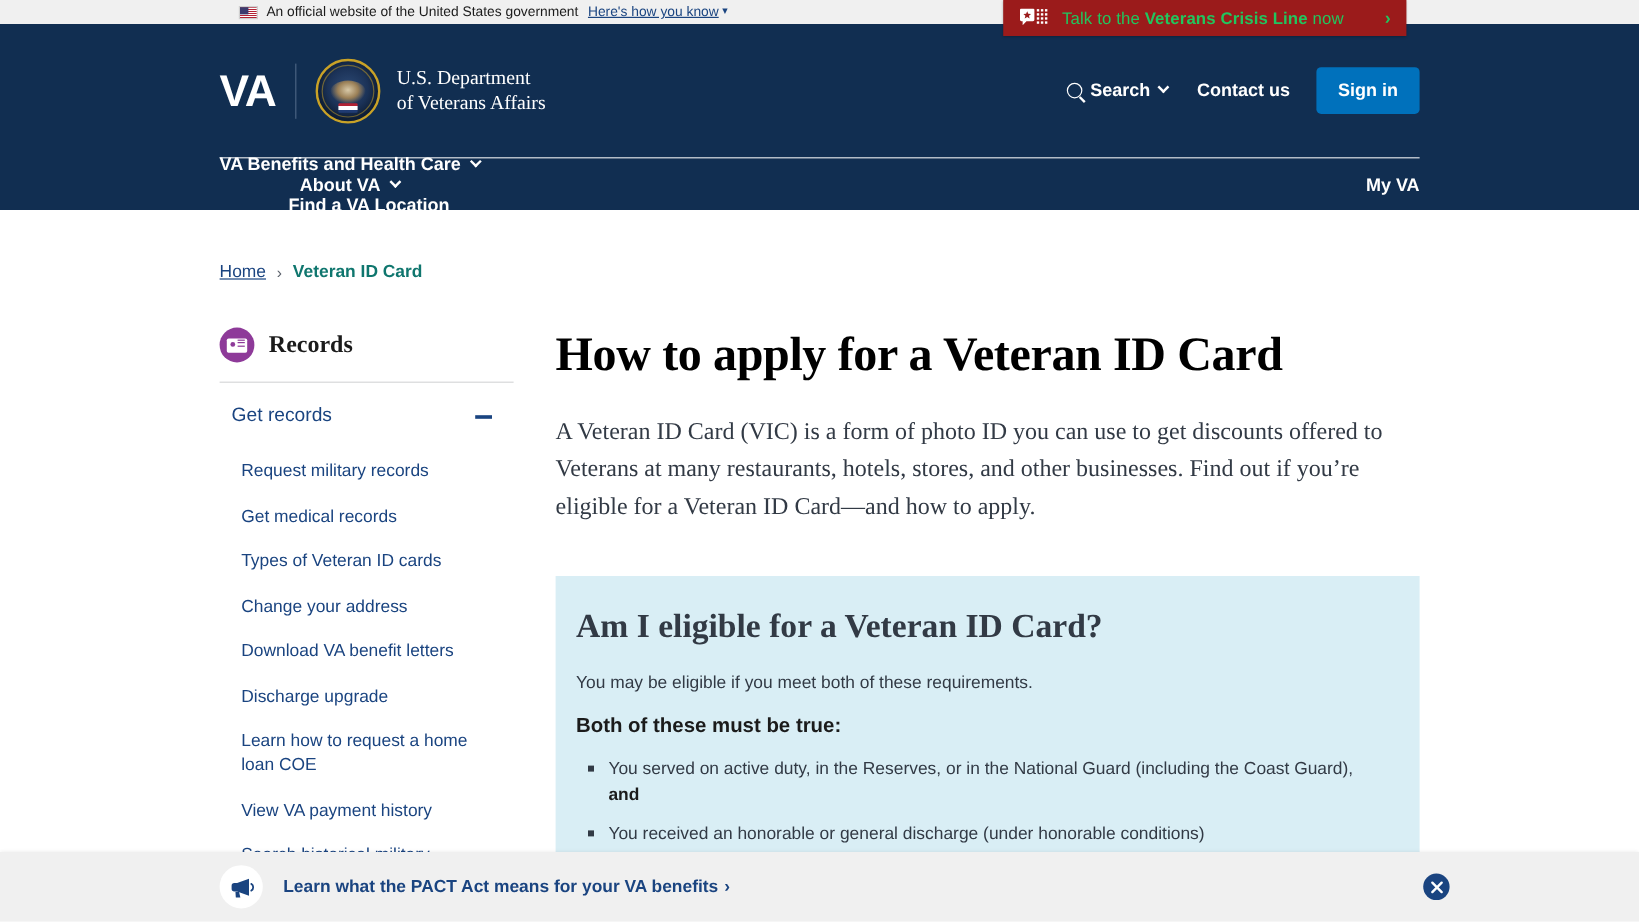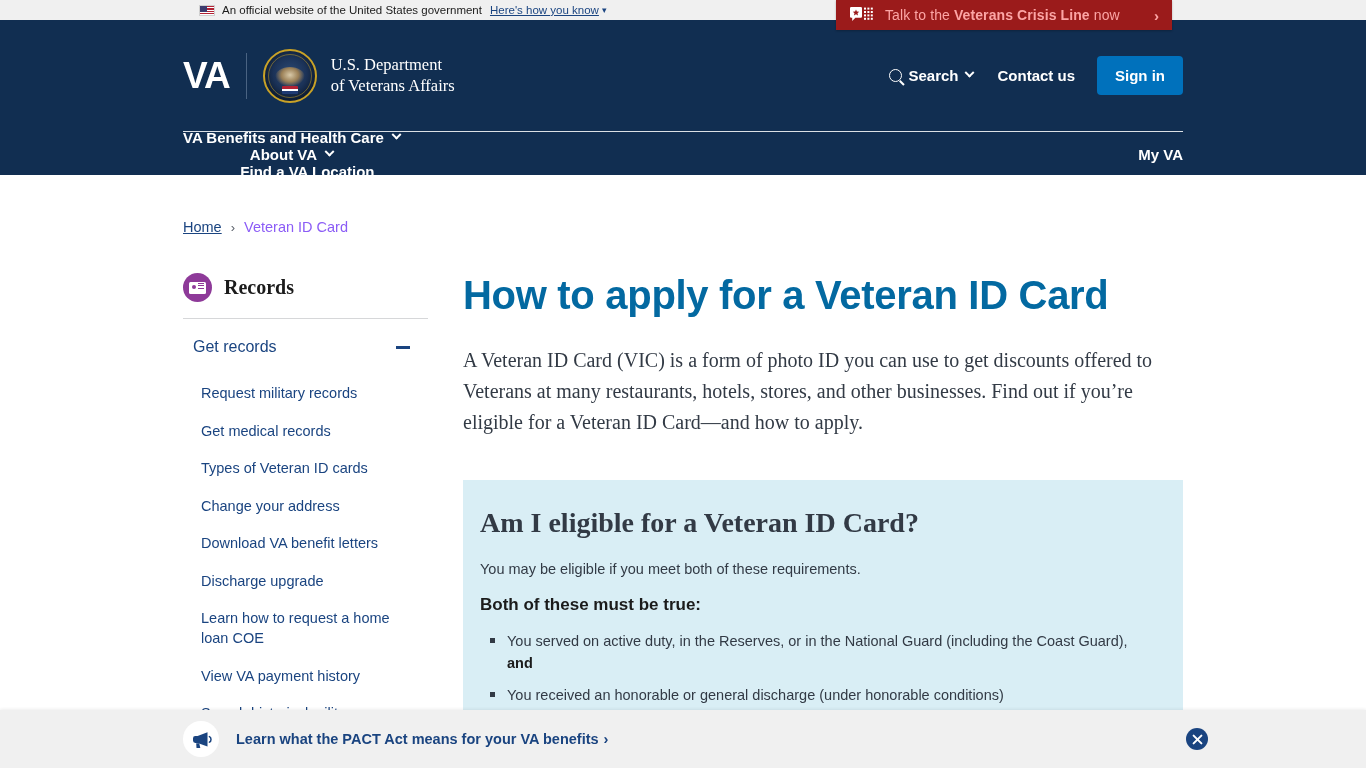--- a/index.html
+++ b/index.html
@@ -55,21 +55,21 @@
 
   
   .crisis-banner {
     position: absolute;
     top: 0; left: 836px;
     width: 336px; height: 30px;
     background: #9b1b1b;
     display: flex;
     align-items: center;
     padding: 0 13px 0 14px;
-    color: #fca5a5;
+    color: #22c55e;
     font-size: 14px;
     z-index: 30;
     cursor: pointer;
     box-shadow: 0 1px 2px rgba(0,0,0,.25);
   }
   .crisis-icon {
     width: 25px; height: 17px;
     margin-right: 10px;
     display: flex;
     align-items: center;
@@ -269,21 +269,21 @@
     padding: 44px 0 0 0;
     font-size: 14.5px;
   }
   .crumb-home {
     color: #1a4480;
     text-decoration: underline;
     cursor: pointer;
     font-weight: 400;
   }
   .crumb-sep { margin: 0 9px; color: #5b616b; font-size: 13px; }
-  .crumb-current { color: #8b5cf6; font-weight: 400; }
+  .crumb-current { color: #0f766e; font-weight: 700; }
 
   .content-cols {
     display: flex;
     margin-top: 38px;
   }
   
   .sidebar {
     width: 265px;
     flex: none;
     padding-right: 20px;
@@ -360,24 +360,24 @@
     cursor: pointer;
     line-height: 1.35;
   }
 
   
   .main-col {
     flex: 1;
     padding-left: 15px;
   }
   .page-title {
-    font-family: Liberation Sans, sans-serif;
+    font-family: Liberation Serif, serif;
     font-weight: 700;
     font-size: 40px;
-    color: #0369a1;
+    color: #000000;
     line-height: 1.12;
     letter-spacing: -.3px;
   }
   .intro-p {
     font-family: "Liberation Serif", serif;
     font-size: 20px;
     line-height: 1.55;
     color: #323a45;
     margin-top: 27px;
     max-width: 690px;

